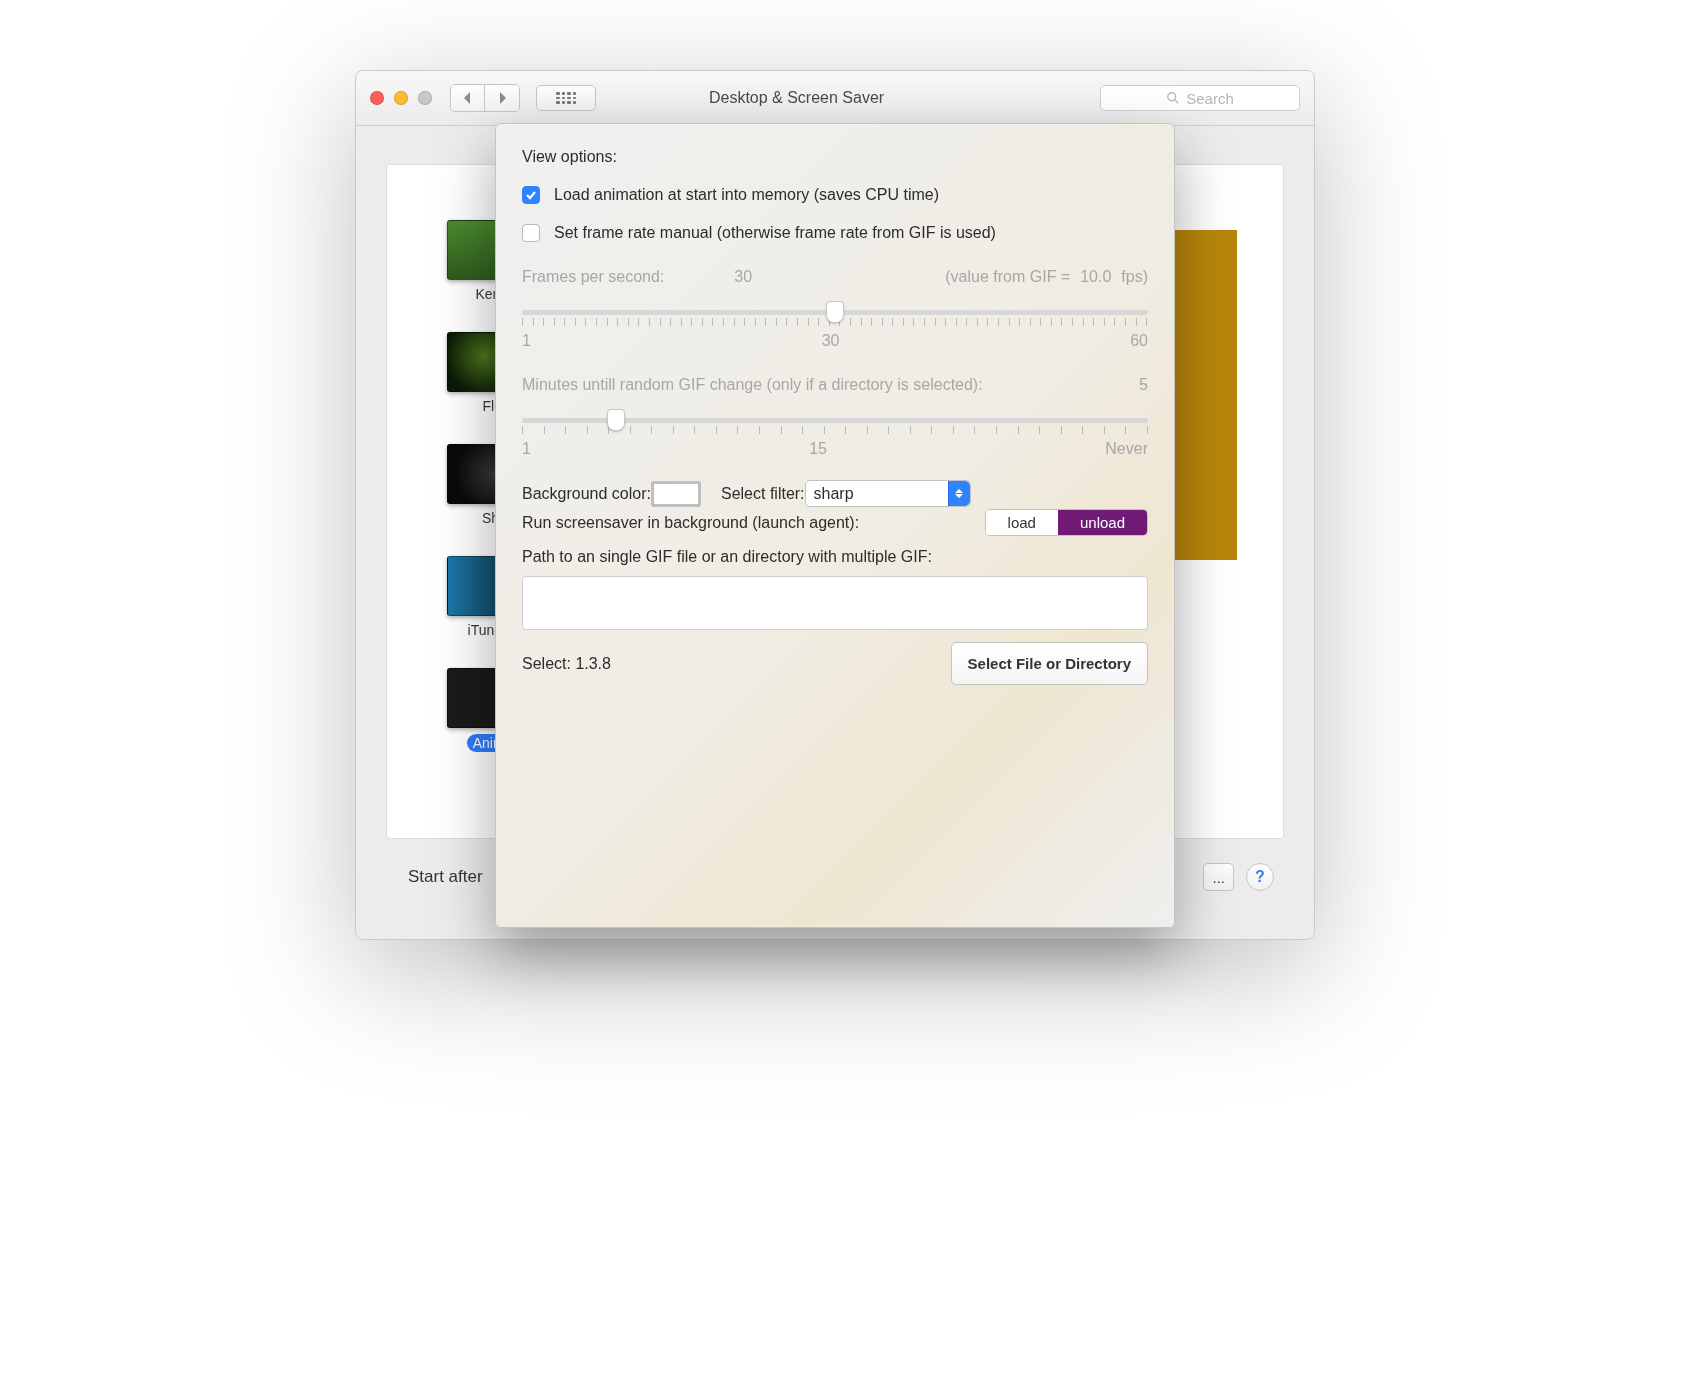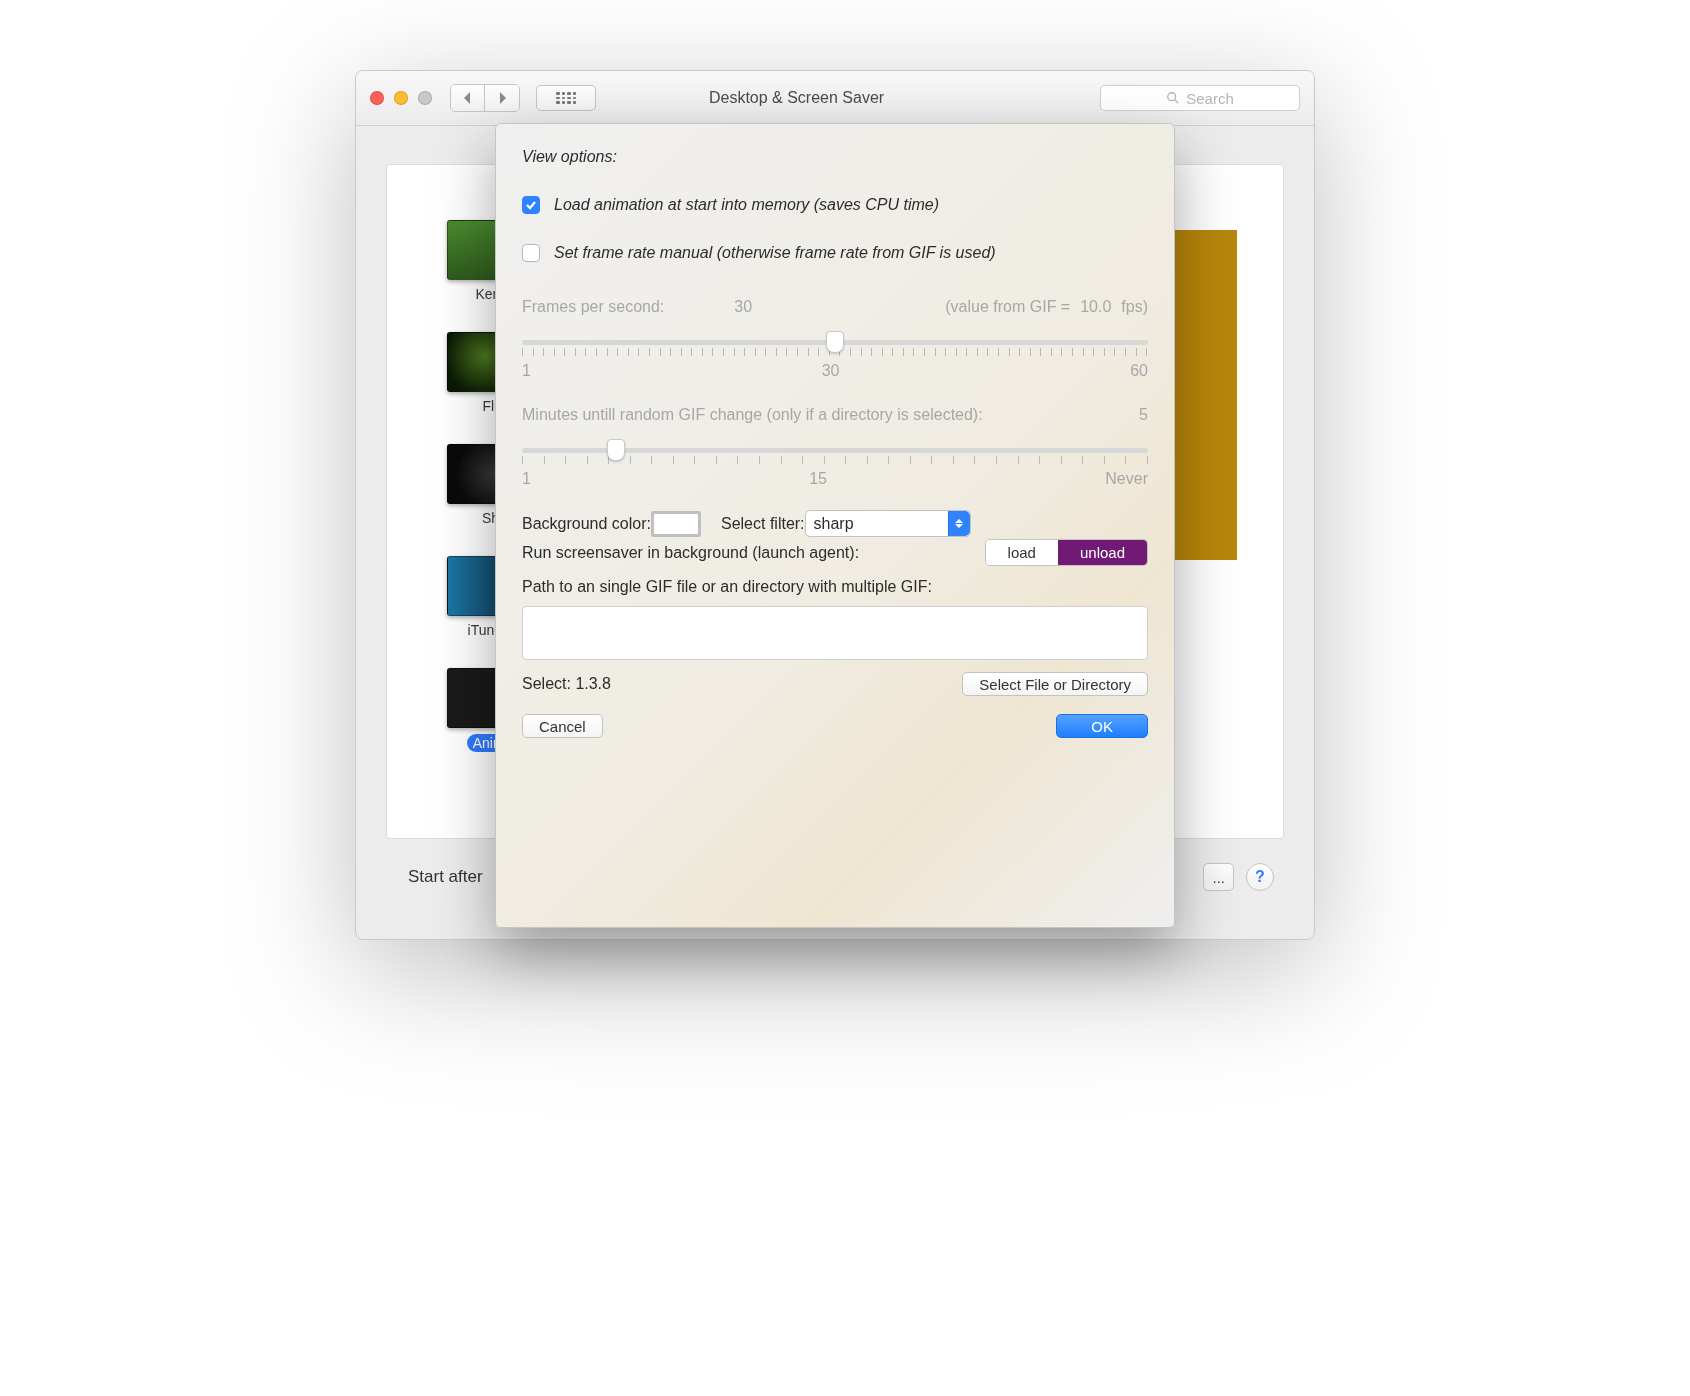--- a/index.html
+++ b/index.html
@@ -41,21 +41,21 @@
   .round-btns { position:absolute; right:40px; bottom:48px; display:flex; gap:12px; align-items:center;}
   .pill-btn { height:28px; padding:0 8px; border:1px solid #c5c5c5; border-radius:5px; background:linear-gradient(#fdfdfd,#f2f2f2); font-size:15px; color:#333; min-width:30px; display:flex; align-items:center; justify-content:center;}
   .help-btn{ width:28px; height:28px; border:1px solid #c5c5c5; border-radius:50%; background:linear-gradient(#fdfdfd,#f2f2f2); color:#2f7bff; font-weight:600; font-size:16px; display:flex; align-items:center; justify-content:center;}
 
   
   .sheet { position:absolute; top:83px; left:250px; width:680px; height:805px;
     background:linear-gradient(135deg,#f0f0f0 0%, #f0ece2 55%, #efe6d2 75%, #efefef 100%);
     border:1px solid #c4c4c4; border-radius:6px; box-shadow:0 25px 60px rgba(0,0,0,.35);
     padding:24px 26px 22px 26px; font-size:16px; color:#2c2c2c; display:flex; flex-direction:column; }
 
-  .row{display:flex;align-items:center;gap:14px;margin-bottom:30px;font-style:italic;}
+  .row{display:flex;align-items:center;gap:14px;margin-bottom:20px;}
   .label{white-space:nowrap;}
   .select{ flex:1; height:27px; border:1px solid #c2c2c2; border-radius:5px; background:#fff; display:flex; align-items:center; padding:0 8px; position:relative; }
   .select .caret{position:absolute;right:0;top:0;bottom:0;width:22px;background:#2f83ff;border-left:1px solid #1f6fe8;border-radius:0 5px 5px 0;display:flex;flex-direction:column;align-items:center;justify-content:center;gap:1px;}
   .select .caret span{width:0;height:0;border-left:4px solid transparent;border-right:4px solid transparent;}
   .select .caret .up{border-bottom:4px solid #fff;}
   .select .caret .down{border-top:4px solid #fff;}
   .select.small{flex:0 0 166px;}
   .chk{width:18px;height:18px;border:1px solid #b7b7b7;border-radius:4px;background:#fff;display:inline-flex;align-items:center;justify-content:center;flex:0 0 18px;}
   .chk.checked{background:#2f83ff;border-color:#2f83ff;}
   .chk.checked svg{width:12px;height:12px;fill:none;stroke:#fff;stroke-width:2.2;}
@@ -70,21 +70,21 @@
   .knob{position:absolute;top:5px;width:18px;height:22px;background:#fff;border:1px solid #c9c9c9;border-radius:4px 4px 8px 8px;box-shadow:0 1px 2px rgba(0,0,0,.2);}
   .slider-labels{display:flex;justify-content:space-between;color:#a7a7a7;margin-top:2px;}
 
   .row2{display:flex;align-items:center;gap:0;margin-top:14px;}
   .colorwell{width:50px;height:26px;border:3px solid #bfbfbf;border-radius:2px;background:#fff;}
   .seg{display:flex;border-radius:5px;overflow:hidden;border:1px solid #c2c2c2;background:#fff;}
   .seg button{border:none;background:#fff;padding:4px 22px;font-size:15px;color:#333;}
   .seg button.active{background:#701a75;color:#fff;}
   .pathbox{margin-top:10px;height:54px;background:#fff;border:1px solid #cfcfcf;border-radius:4px;}
   .row3{display:flex;justify-content:space-between;align-items:center;margin-top:12px;}
-  .btn{height:24px;padding:0 16px;border:1px solid #c2c2c2;border-radius:5px;background:linear-gradient(#fff,#f4f4f4);font-size:15px;color:#333;}
+  .btn{height:43px;padding:0 16px;border:1px solid #c2c2c2;border-radius:5px;background:linear-gradient(#fff,#f4f4f4);font-size:15px;color:#333;font-weight:bold;}
   .btn.primary{background:linear-gradient(#55a3ff,#1e7dff);border-color:#1e6fe6;color:#fff;}
 
   .spacer{flex:1;}
   .footer{display:flex;justify-content:space-between;margin-top:18px;}
 </style>
 </head>
 <body>
 
 <div class="wrap">
 
@@ -340,19 +340,15 @@
 
     <div class="row3">
       <div>
         <span>Select:</span>
         <span> </span>
         <span>1.3.8</span>
       </div>
       <button class="btn">Select File or Directory</button>
     </div>
 
-    <div class="footer">
-      <button class="btn">Cancel</button>
-      <button class="btn primary" style="padding:0 34px">OK</button>
-    </div>
 
   </div>
 </div>
 
 </body></html>

